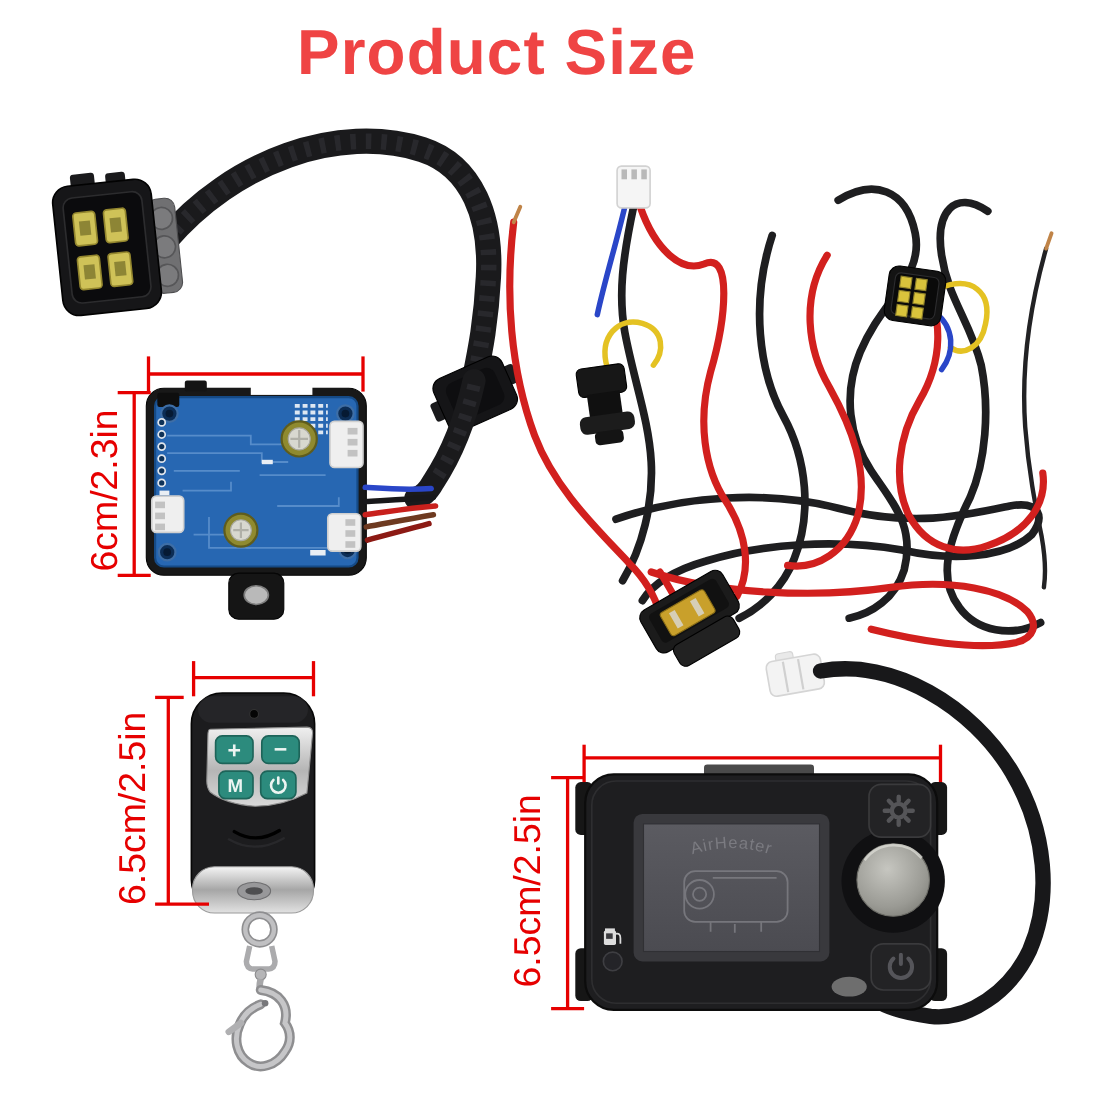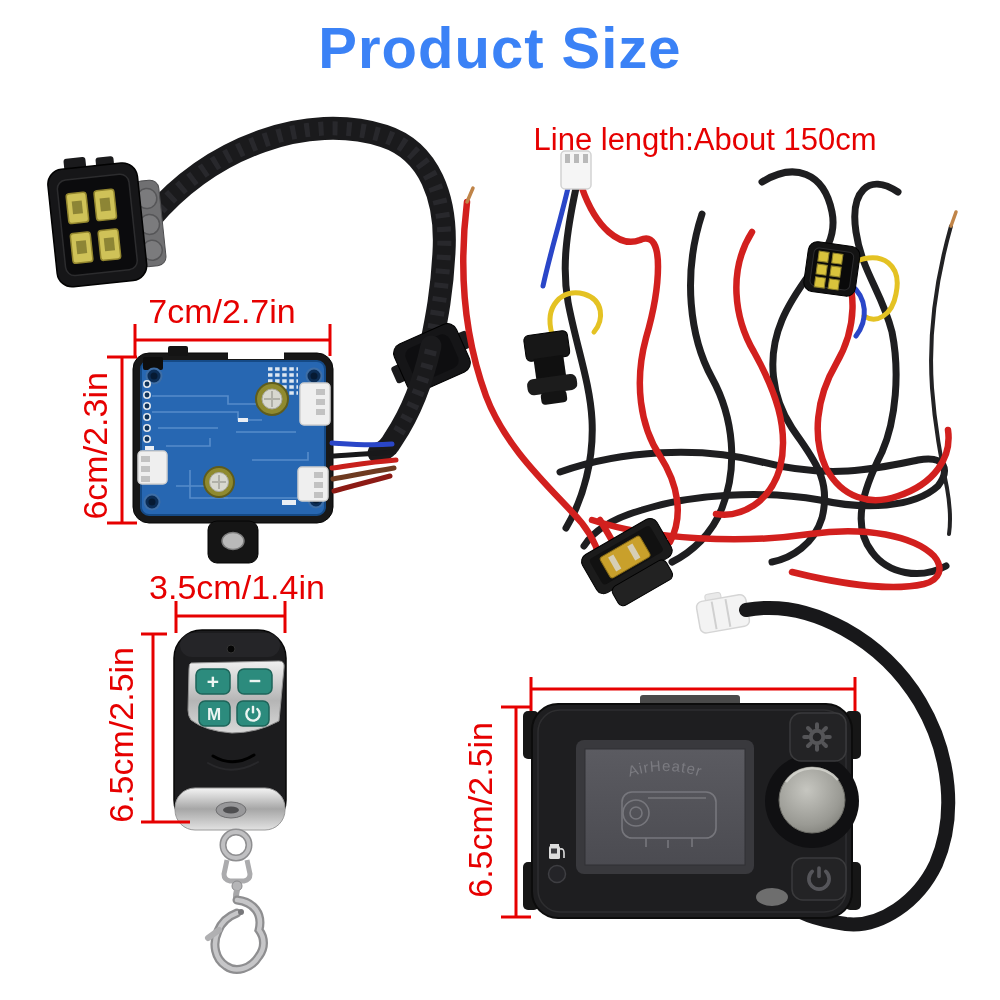--- a/index.html
+++ b/index.html
@@ -1,21 +1,21 @@
 <!DOCTYPE html>
 <html><head>
 <meta charset="utf-8">
 <style>
   html,body{margin:0;padding:0;background:#ffffff;}
   .stage{position:relative;width:1000px;height:1000px;background:#ffffff;overflow:hidden;
          font-family:"Liberation Sans","DejaVu Sans",sans-serif;}
   .stage svg{position:absolute;left:0;top:0;}
   .lbl{position:absolute;color:#e60000;text-align:center;line-height:1.05;white-space:nowrap;}
-  .title{position:absolute;color:#3b82f6;font-weight:bold;font-size:58px;letter-spacing:1px;
-         text-align:center;white-space:nowrap;}
+  .title{position:absolute;color:#ef4444;font-weight:bold;font-size:58px;letter-spacing:1px;
+         text-align:left;white-space:nowrap;}
   .linelen{font-size:31px;}
   .dim{font-size:34px;}
   .vdim{transform:rotate(-90deg);transform-origin:center center;}
   #title{left:270px;top:14px;width:460px;}
   #linelen{left:505px;top:124px;width:400px;}
   #board-w{left:122px;top:294px;width:200px;}
   #board-h{left:-5px;top:428px;width:202px;}
   #remote-w{left:137px;top:570px;width:200px;}
   #remote-h{left:17px;top:717px;width:210px;}
   #monitor-w{left:588px;top:649px;width:200px;}
@@ -372,20 +372,17 @@
     </g>
     <g>
       <path d="M516,707 V917"></path>
           <path d="M501,707 H531"></path>
           <path d="M501,917 H531"></path>
     </g>
   </g>
 </svg>
 
 <div id="title" class="title">Product Size</div>
-<div id="linelen" class="lbl linelen">Line length:About 150cm</div>
-<div id="board-w" class="lbl dim">7cm/2.7in</div>
 <div id="board-h" class="lbl dim vdim">6cm/2.3in</div>
-<div id="remote-w" class="lbl dim">3.5cm/1.4in</div>
 <div id="remote-h" class="lbl dim vdim">6.5cm/2.5in</div>
 <div id="monitor-h" class="lbl dim vdim">6.5cm/2.5in</div>
 
 </div>
 
 </body></html>

